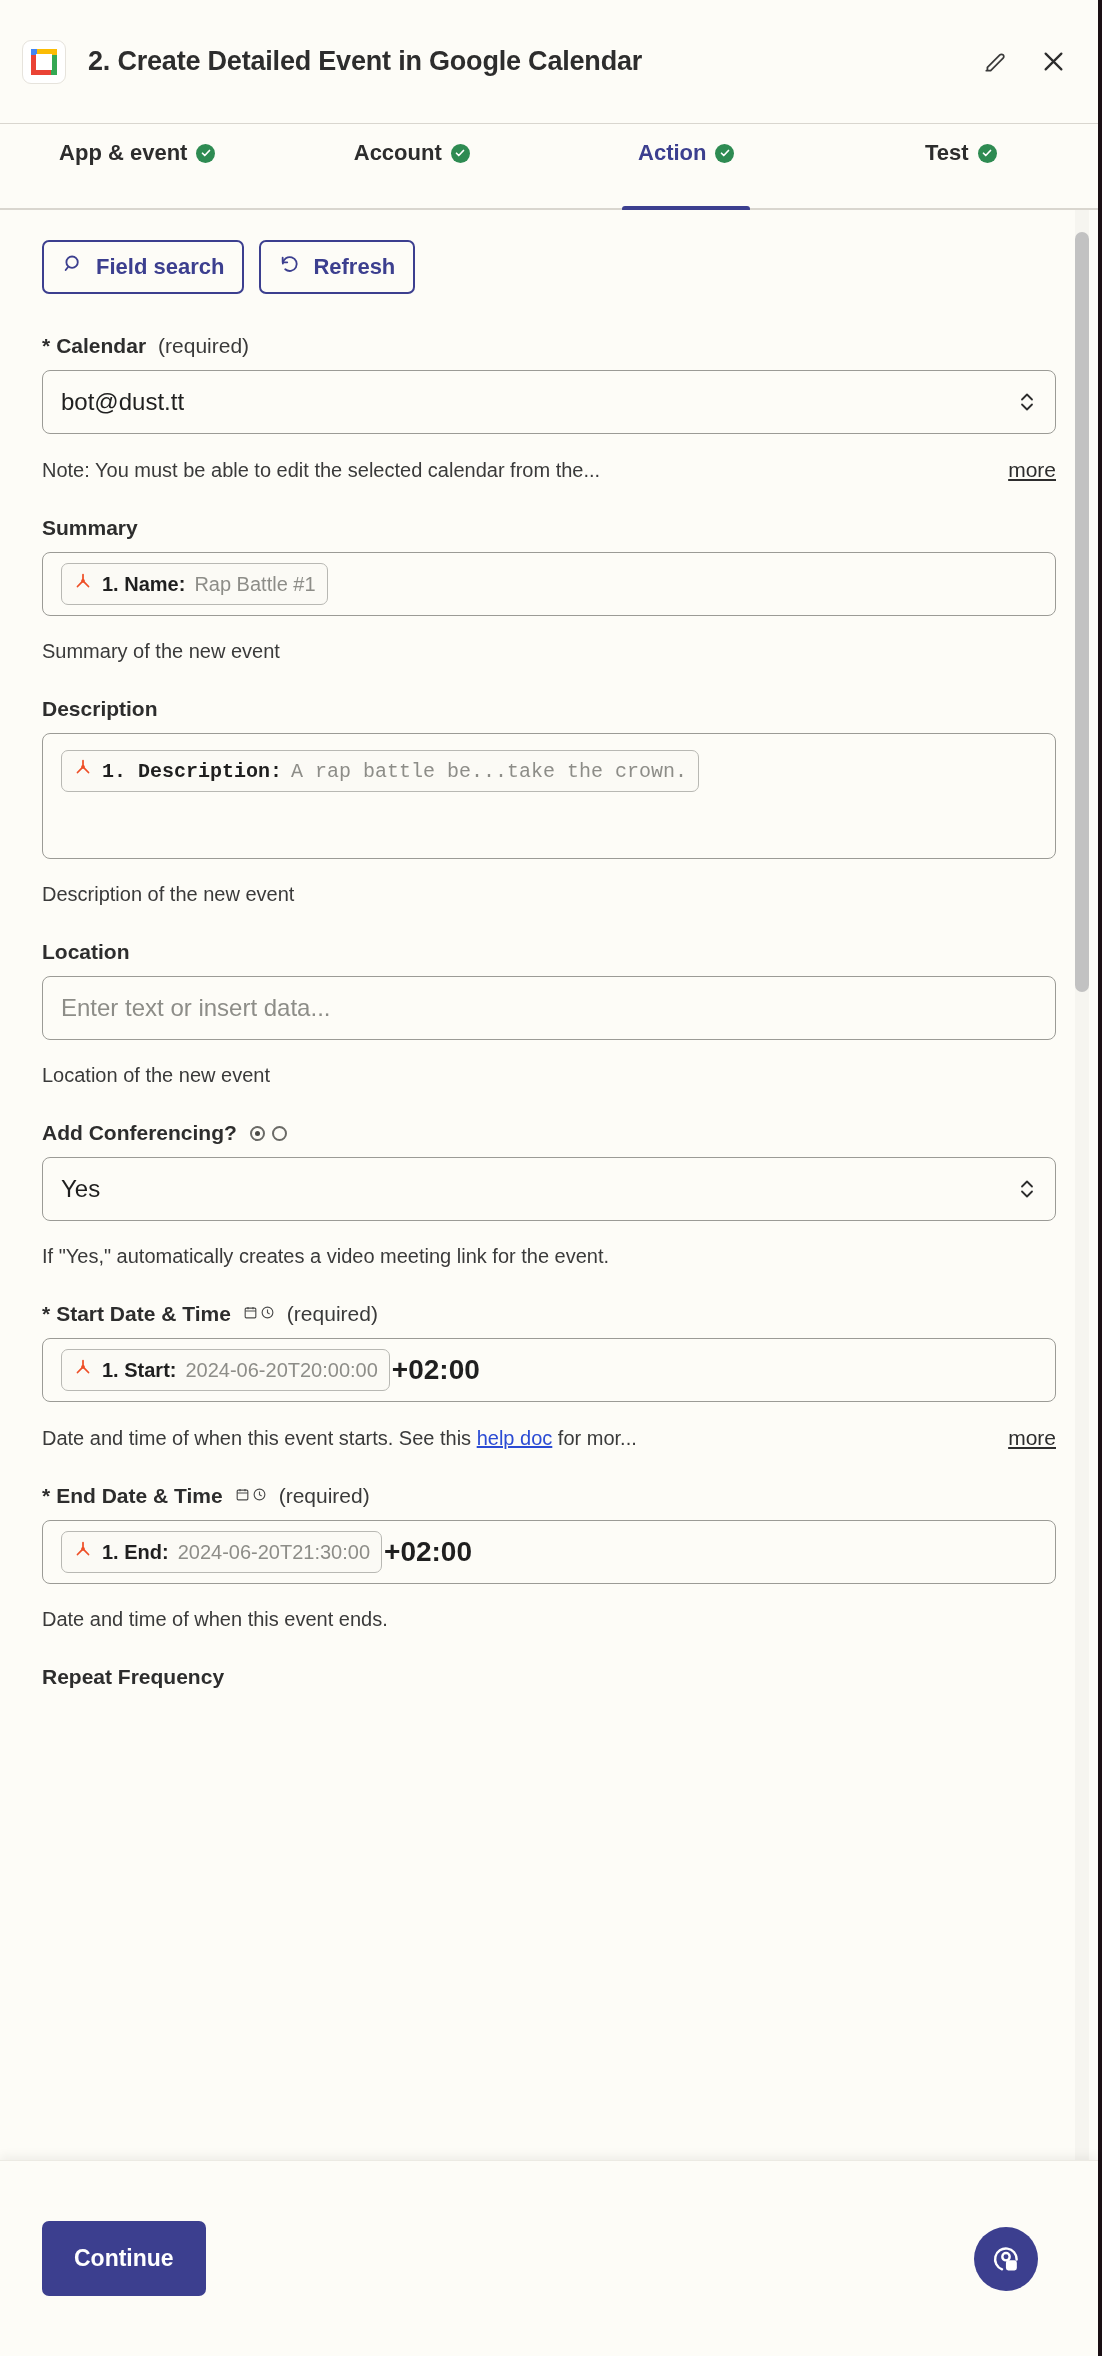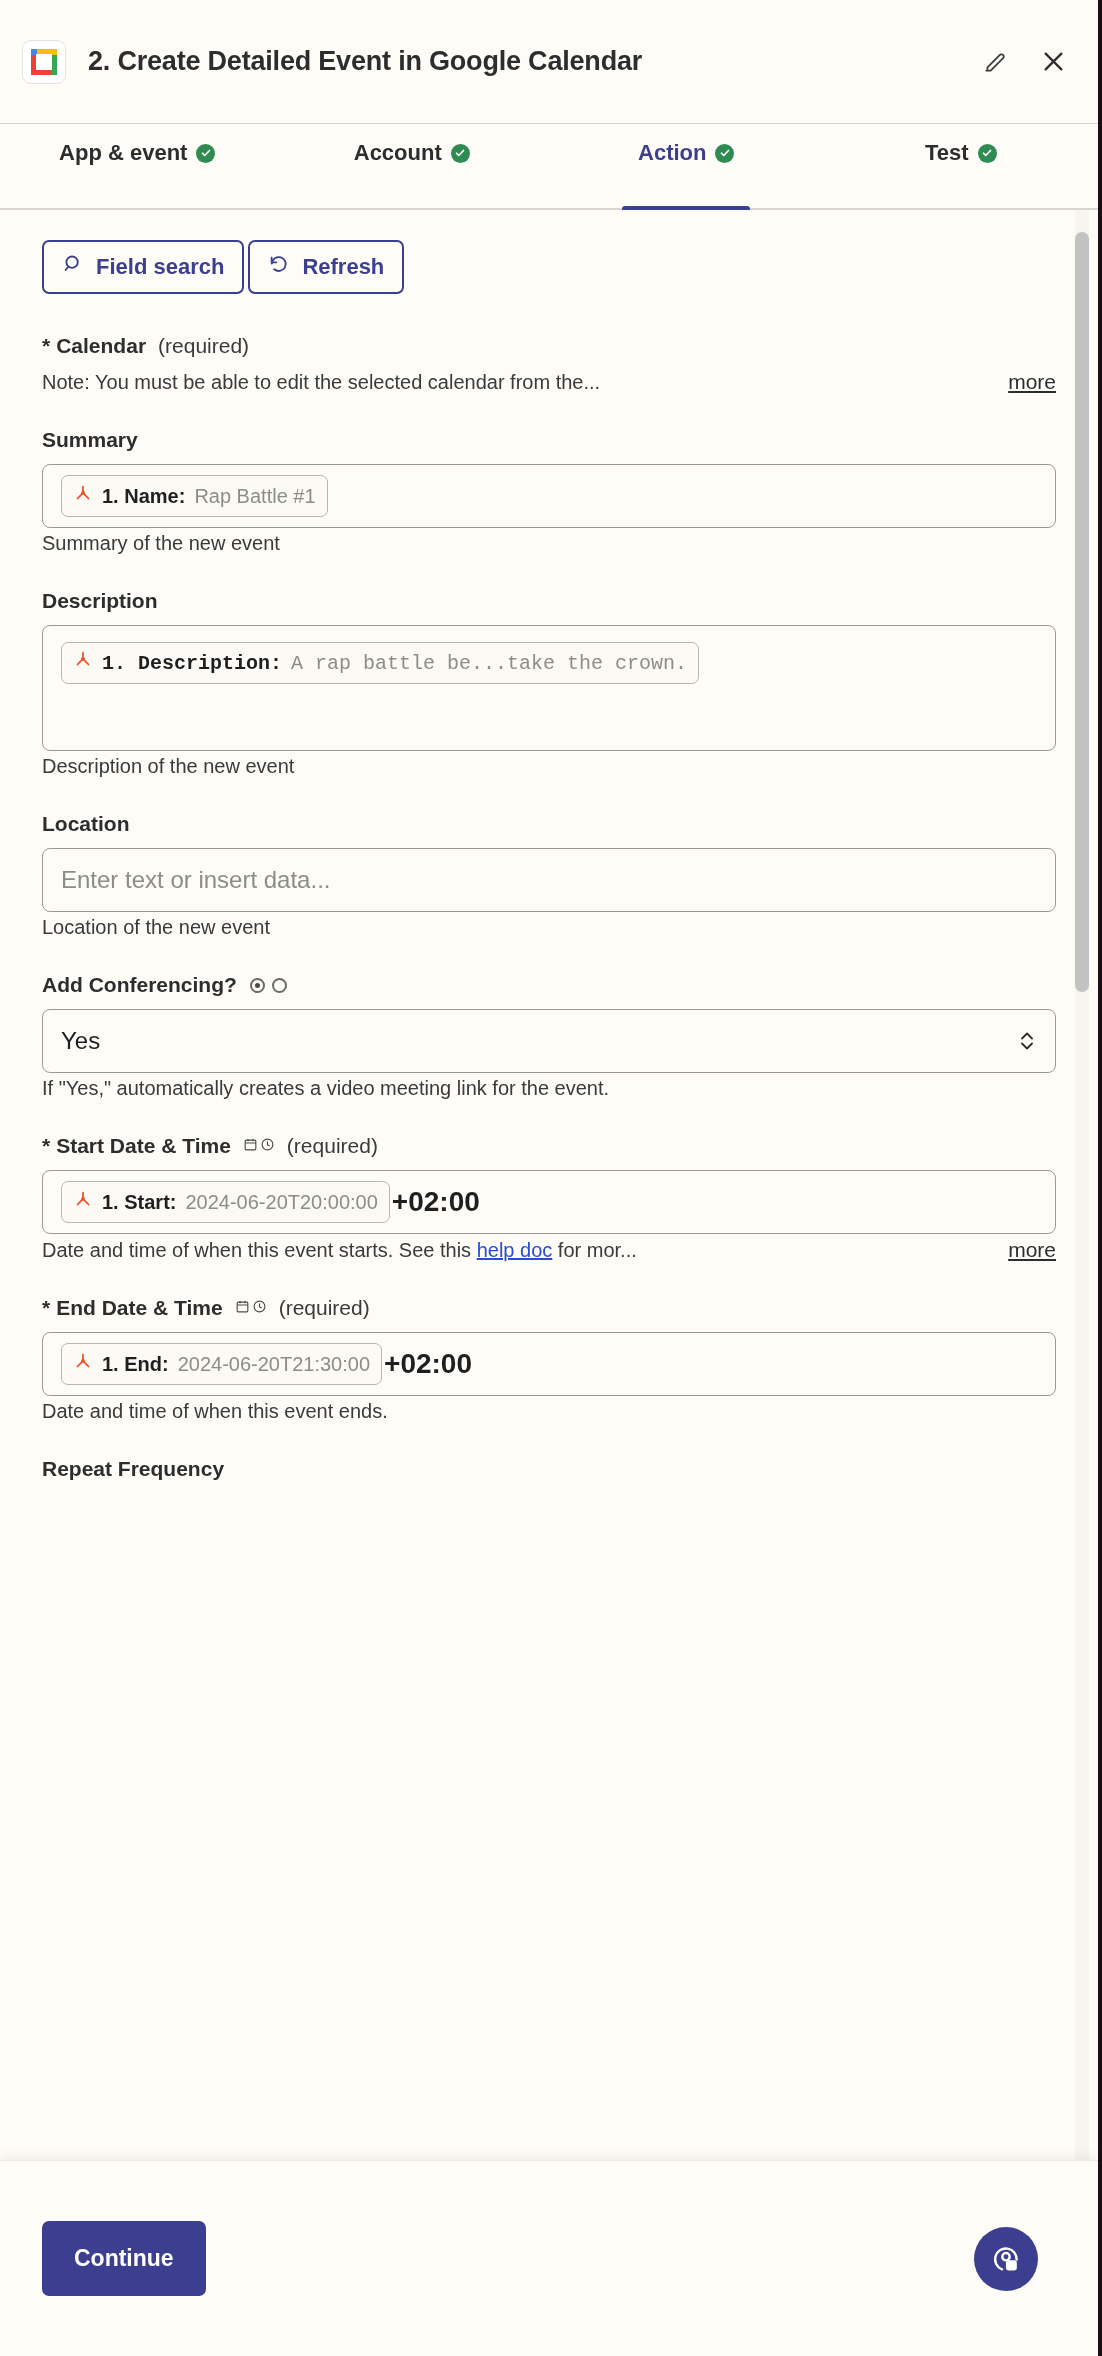--- a/index.html
+++ b/index.html
@@ -109,21 +109,21 @@
     width: 14px; height: 100%;
     background: #f6f5f0;
   }
   .scroll-thumb {
     position: absolute; top: 22px; left: 0;
     width: 14px; height: 760px;
     background: #c2c2c2; border-radius: 7px;
   }
 
   
-  .toolbar { display: flex; gap: 4px; margin-bottom: 40px; }
+  .toolbar { display: flex; gap: 15px; margin-bottom: 40px; }
   .tb-btn {
     display: inline-flex; align-items: center; gap: 12px;
     height: 54px; padding: 0 18px;
     border: 2px solid #3c3f8f; border-radius: 7px;
     background: #fdfcf7; color: #3c3f8f;
     font-size: 22px; font-weight: bold;
     cursor: pointer;
     font-family: "Liberation Sans", sans-serif;
   }
 
@@ -165,21 +165,21 @@
     height: 42px; padding: 0 11px;
     font-size: 20px; white-space: nowrap;
   }
   .pill .zlogo { flex: 0 0 auto; display:block; }
   .pill .pkey { font-weight: bold; color: #1f1f1f; }
   .pill .pval { color: #8d8d88; }
   .tz { font-size: 28px; font-weight: bold; color: #1f1f1f; margin-left: 2px; }
 
   .helptext {
     font-size: 20px; color: #3a3a3a;
-    margin-top: 4px;
+    margin-top: 24px;
     display: flex; align-items: baseline; justify-content: flex-start; gap: 16px;
   }
   .helptext .txt { flex: 1 1 auto; }
   .more {
     color: #2d2d2d; text-decoration: underline; cursor: pointer;
     flex: 0 0 auto; font-size: 21px;
   }
   .hlink { color: #2b4bd4; text-decoration: underline; cursor: pointer; }
 
   .radios { display: inline-flex; gap: 7px; align-items: center; margin-left: 7px; }
@@ -311,20 +311,29 @@
           <span>Refresh</span>
         </button>
       </div>
 
       <div class="field">
         <div class="flabel">
           <span class="req-star">*</span>
           <span>Calendar</span>
           <span class="req-note">(required)</span>
         </div>
+        <div class="input-box select">
+          <span>bot@dust.tt</span>
+          <span class="stepper">
+            <svg width="20" height="26" viewBox="0 0 20 26" fill="none" stroke="#2d2d2d" stroke-width="1.8" stroke-linecap="round" stroke-linejoin="round">
+                <path d="M5 10.5L10 5.5l5 5"></path>
+                <path d="M5 15.5L10 20.5l5-5"></path>
+              </svg>
+          </span>
+        </div>
         <div class="helptext">
           <span class="txt">Note: You must be able to edit the selected calendar from the...</span>
           <span class="more">more</span>
         </div>
       </div>
 
       <div class="field">
         <div class="flabel">
           <span>Summary</span>
         </div>

